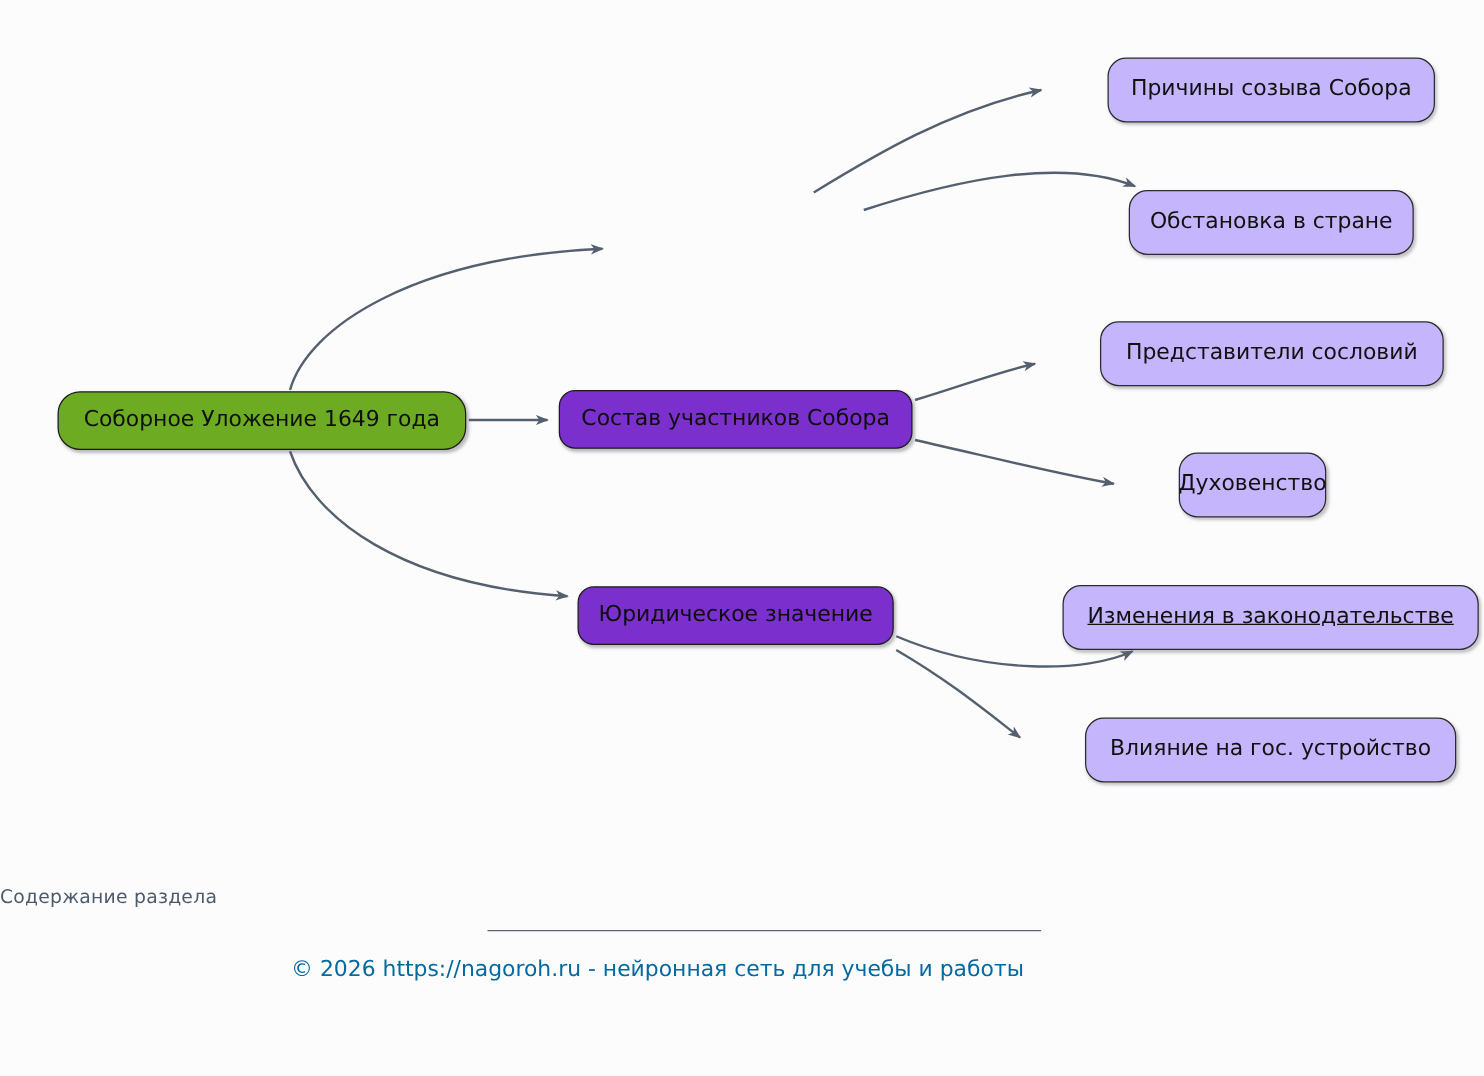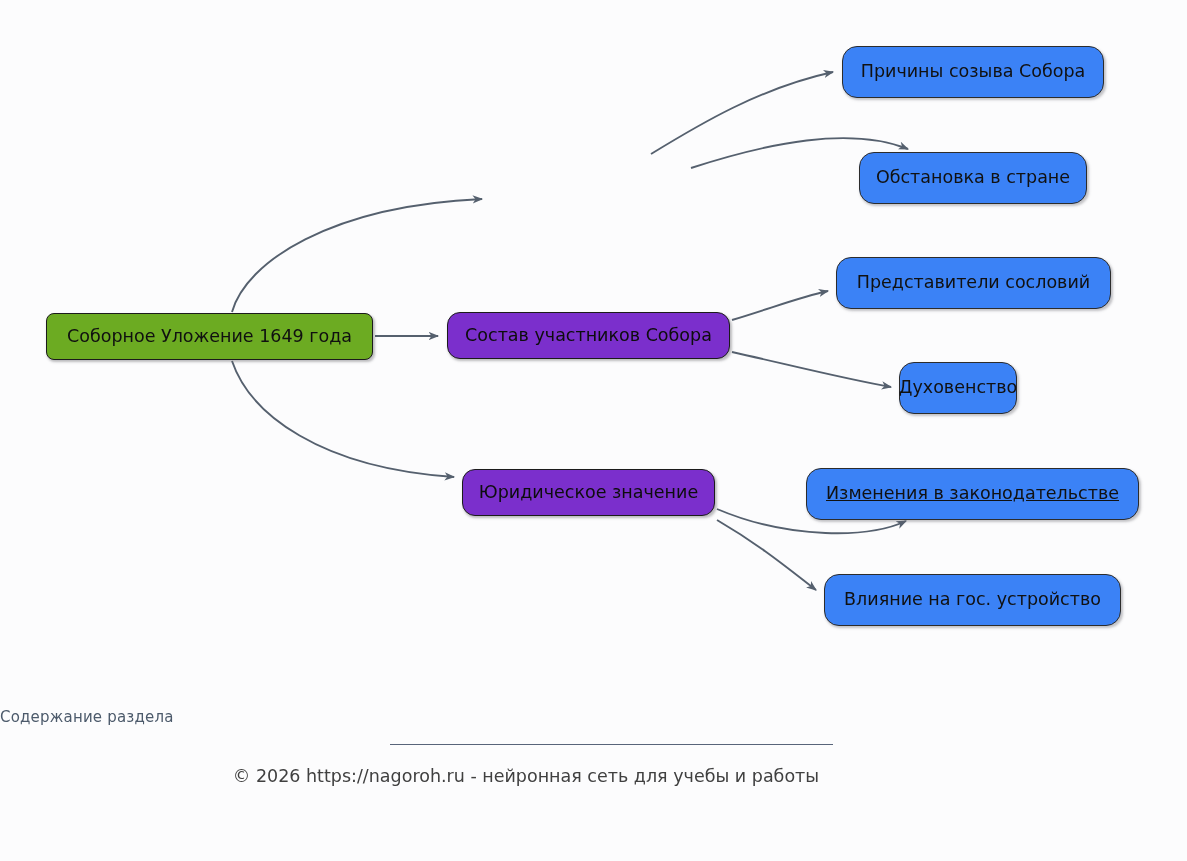--- a/index.html
+++ b/index.html
@@ -29,40 +29,41 @@
     display: flex;
     align-items: center;
     justify-content: center;
     text-align: center;
     white-space: nowrap;
     line-height: 1;
   }
   .node-root {
     background: #6cab22;
     border: 1.6px solid #1b1b1b;
-    border-radius: 8px;
+    border-radius: 18px;
     color: #101010;
     font-size: 17.5px;
     box-shadow: 1.5px 2px 2.5px rgba(90,90,95,0.40);
   }
   .node-branch {
     background: #7b2fcc;
     border: 1.6px solid #1b1b1b;
     border-radius: 13px;
     color: #0d0d0d;
     font-size: 17.5px;
     box-shadow: 1.5px 2px 2.5px rgba(90,90,95,0.40);
   }
   .node-leaf {
-    background: #3b82f6;
+    background: #c4b5fd;
     border: 1.7px solid #2c2c2c;
     border-radius: 15px;
     color: #111111;
     font-size: 17.5px;
     box-shadow: 1.5px 2px 2.5px rgba(100,100,108,0.38);
+    margin-left: 44px;
   }
   #footer-title {
     position: absolute;
     left: 0;
     top: 708px;
     width: 1187px;
     text-align: left;
     font-size: 15px;
     font-weight: normal;
     color: #4c5a6b;
@@ -76,21 +77,21 @@
     height: 0;
     border-top: 1.6px solid #58647a;
   }
   #footer-credit {
     position: absolute;
     left: 0;
     top: 766px;
     width: 1052px;
     text-align: center;
     font-size: 17.5px;
-    color: #404040;
+    color: #0369a1;
   }
 </style>
 </head>
 <body>
 
 <div id="page">
 
   <svg id="edge-layer" viewBox="0 0 1187 861" width="1187" height="861" xmlns="http://www.w3.org/2000/svg">
     <defs>
       <marker id="arrowhead" markerWidth="11" markerHeight="9" refX="9.4" refY="4.5" orient="auto" markerUnits="userSpaceOnUse">

